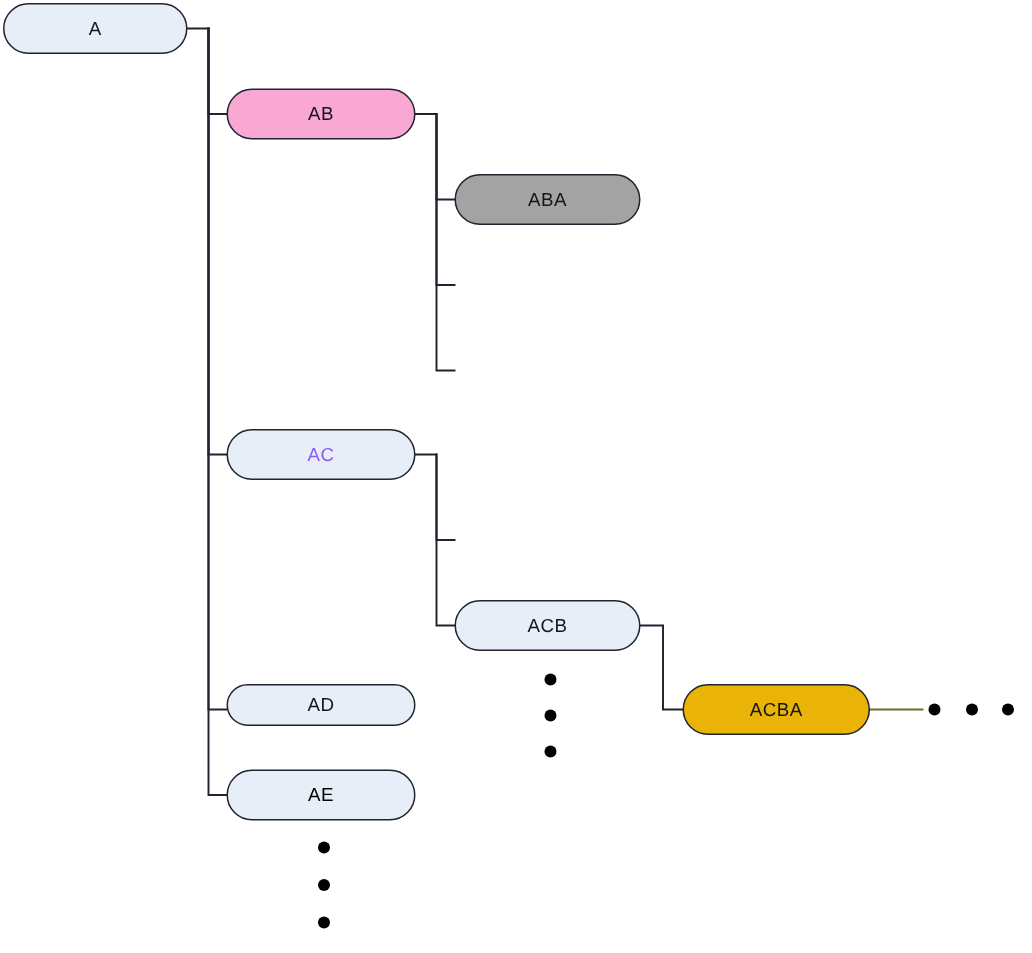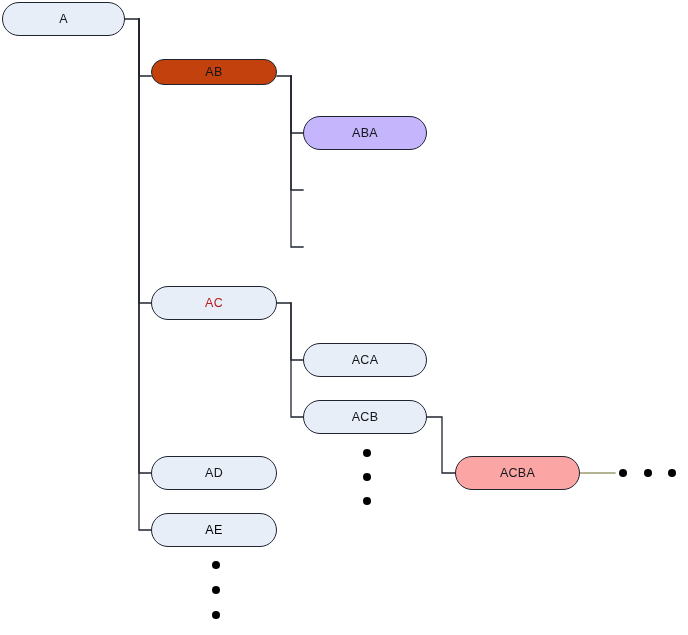--- a/index.html
+++ b/index.html
@@ -63,39 +63,36 @@
       <path d="M 291 76 L 291 190 L 303 190" fill="none" stroke="#1f2430" stroke-width="1.3" stroke-linecap="square" stroke-linejoin="miter"></path>
       <path d="M 291 76 L 291 247 L 303 247" fill="none" stroke="#1f2430" stroke-width="1.3" stroke-linecap="square" stroke-linejoin="miter"></path>
       <path d="M 277 303 L 291 303 L 291 360 L 303 360" fill="none" stroke="#1f2430" stroke-width="1.3" stroke-linecap="square" stroke-linejoin="miter"></path>
       <path d="M 291 303 L 291 417 L 303 417" fill="none" stroke="#1f2430" stroke-width="1.3" stroke-linecap="square" stroke-linejoin="miter"></path>
       <path d="M 427 417 L 442 417 L 442 473 L 455 473" fill="none" stroke="#1f2430" stroke-width="1.3" stroke-linecap="square" stroke-linejoin="miter"></path>
       <path d="M 580 473 L 615 473" fill="none" stroke="#6b6b2a" stroke-width="1.2" stroke-linecap="square" stroke-linejoin="miter"></path>
     </svg>
 <div class="node" style="left: 2px; top: 2px; width: 123px; height: 34px; background: rgb(232, 238, 247); border-color: rgb(31, 36, 48); color: rgb(20, 22, 26);">
       <span>A</span>
     </div>
-    <div class="node" style="left: 151px; top: 59px; width: 126px; height: 26px; background: #c2410c; border-color: rgb(31, 36, 48); color: rgb(20, 22, 26);">
+    <div class="node" style="left: 151px; top: 59px; width: 126px; height: 34px; background: #f9a8d4; border-color: rgb(31, 36, 48); color: rgb(20, 22, 26);">
       <span>AB</span>
     </div>
-    <div class="node" style="left: 303px; top: 116px; width: 124px; height: 34px; background: #c4b5fd; border-color: rgb(31, 36, 48); color: rgb(20, 22, 26); text-align: center;">
+    <div class="node" style="left: 303px; top: 116px; width: 124px; height: 34px; background: #a3a3a3; border-color: rgb(31, 36, 48); color: rgb(20, 22, 26); text-align: center;">
       <span>ABA</span>
     </div>
-    <div class="node" style="left: 151px; top: 286px; width: 126px; height: 34px; background: rgb(232, 238, 247); border-color: rgb(31, 36, 48); color: #b91c1c;">
+    <div class="node" style="left: 151px; top: 286px; width: 126px; height: 34px; background: rgb(232, 238, 247); border-color: rgb(31, 36, 48); color: #8b5cf6;">
       <span>AC</span>
-    </div>
-    <div class="node" style="left: 303px; top: 343px; width: 124px; height: 34px; background: rgb(232, 238, 247); border-color: rgb(31, 36, 48); color: rgb(20, 22, 26);">
-      <span>ACA</span>
     </div>
     <div class="node" style="left: 303px; top: 400px; width: 124px; height: 34px; background: rgb(232, 238, 247); border-color: rgb(31, 36, 48); color: rgb(20, 22, 26); justify-content: center;">
       <span>ACB</span>
     </div>
-    <div class="node" style="left: 455px; top: 456px; width: 125px; height: 34px; background: #fca5a5; border-color: rgb(31, 36, 48); color: rgb(20, 22, 26);">
+    <div class="node" style="left: 455px; top: 456px; width: 125px; height: 34px; background: #eab308; border-color: rgb(31, 36, 48); color: rgb(20, 22, 26);">
       <span>ACBA</span>
     </div>
-    <div class="node" style="left: 151px; top: 456px; width: 126px; height: 34px; background: rgb(232, 238, 247); border-color: rgb(31, 36, 48); color: rgb(20, 22, 26);">
+    <div class="node" style="left: 151px; top: 456px; width: 126px; height: 28px; background: rgb(232, 238, 247); border-color: rgb(31, 36, 48); color: rgb(20, 22, 26);">
       <span>AD</span>
     </div>
     <div class="node" style="left: 151px; top: 513px; width: 126px; height: 34px; background: rgb(232, 238, 247); border-color: rgb(31, 36, 48); color: #000000;">
       <span>AE</span>
     </div>
     <div class="ellipsis-dot" style="left: 363px; top: 449px; background: rgb(0, 0, 0);"></div>
     <div class="ellipsis-dot" style="left: 363px; top: 473px; background: rgb(0, 0, 0);"></div>
     <div class="ellipsis-dot" style="left: 363px; top: 497px; background: rgb(0, 0, 0);"></div>
     <div class="ellipsis-dot" style="left: 212px; top: 561px; background: rgb(0, 0, 0);"></div>
     <div class="ellipsis-dot" style="left: 212px; top: 586px; background: rgb(0, 0, 0);"></div>

